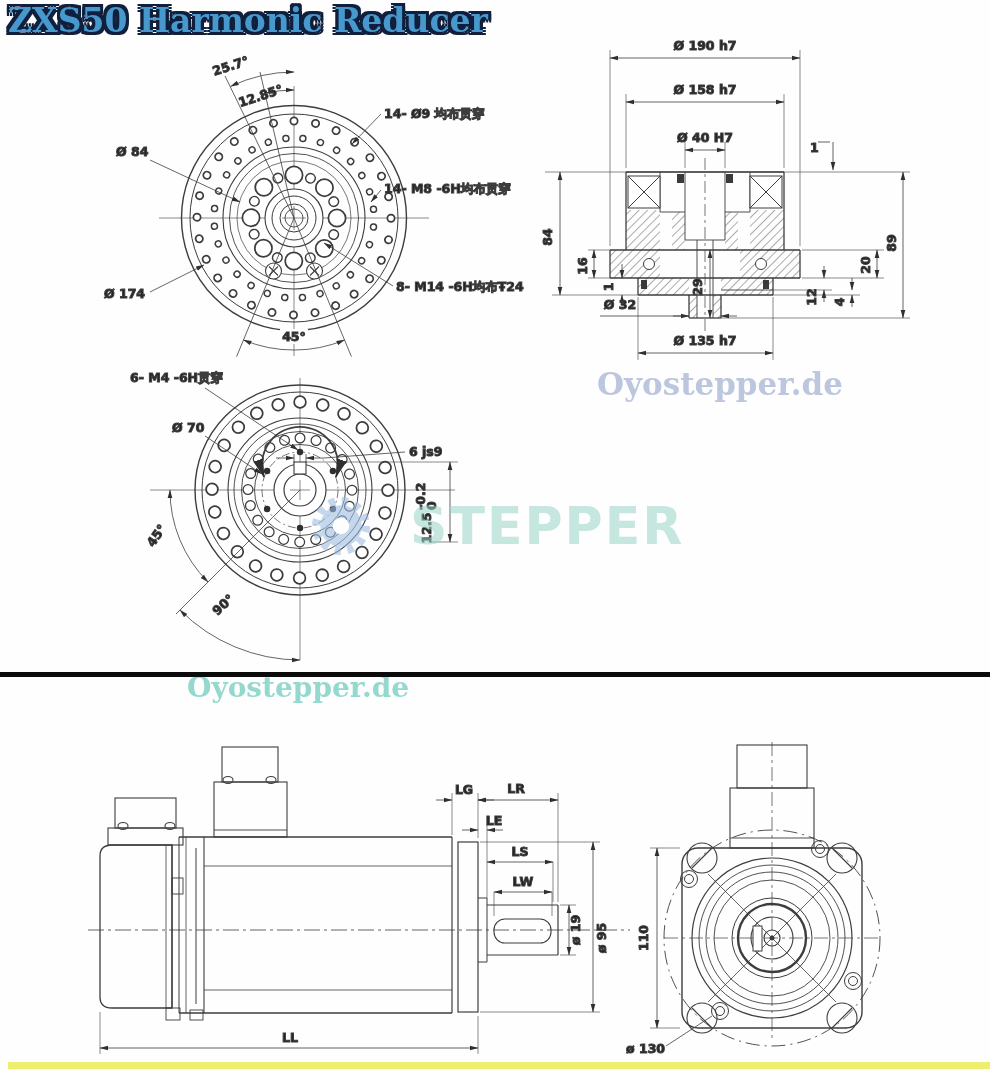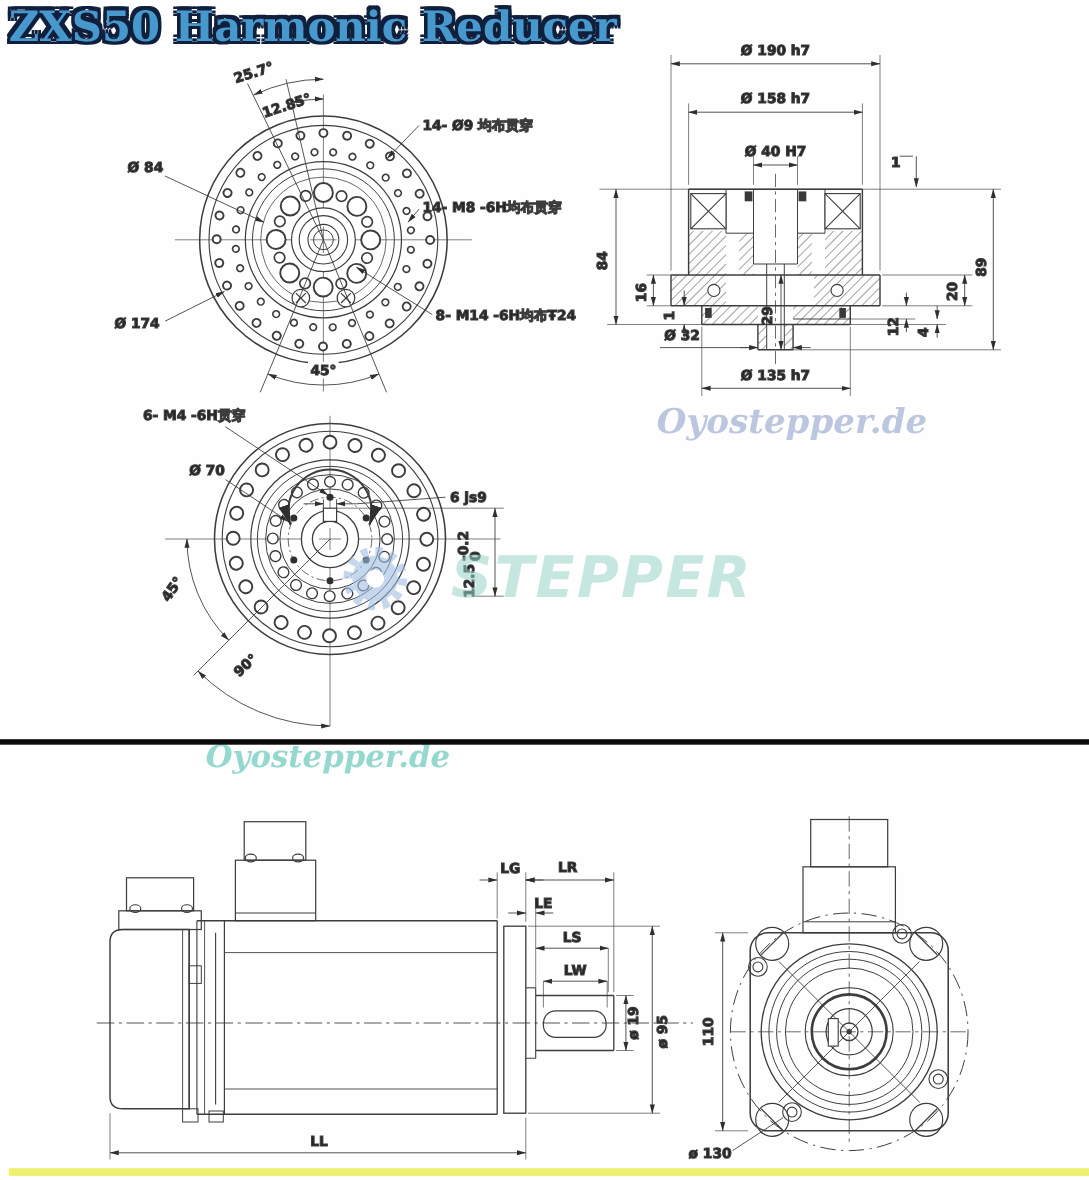--- a/index.html
+++ b/index.html
@@ -1,31 +1,31 @@
 <!DOCTYPE html>
 <html><head>
 <meta charset="utf-8">
 <style>
   html,body{margin:0;padding:0;background:#ffffff;}
   .canvas{position:relative;width:990px;height:1073px;background:#fefefe;overflow:hidden;
           font-family:"DejaVu Sans",sans-serif;}
   svg.draw{position:absolute;left:0;top:0;z-index:1;}
   svg text{font-family:"DejaVu Sans",sans-serif;font-size:12.5px;font-weight:600;fill:#242424;}
-  .wm{position:absolute;z-index:2;pointer-events:none;font-style:italic;}
+  .wm{position:absolute;z-index:2;pointer-events:none;}
   .wm-site-top{left:597px;top:366px;font-family:"DejaVu Serif",serif;font-weight:bold;
                font-size:31px;color:#b5c2dc;opacity:.9;}
   .wm-site-bottom{left:187px;top:671px;font-family:"DejaVu Serif",serif;font-weight:bold;
                font-size:28px;color:#82d2c6;opacity:.85;}
   .wm-logo{left:316px;top:496px;display:flex;align-items:center;font-family:"DejaVu Sans",sans-serif;
            font-weight:bold;font-size:52px;letter-spacing:2px;}
   .wm-logo .oyo{color:rgba(158,188,224,0.6);}
   .wm-logo .stp{color:rgba(150,212,196,0.55);margin-left:44px;}
   .wm-logo svg{margin:0 -4px;}
   .title1{position:absolute;left:8px;top:1px;z-index:3;font-family:"DejaVu Serif",serif;
-          font-weight:bold;font-size:38px;color:#4798cc;white-space:nowrap;
+          font-weight:bold;font-size:33px;color:#4798cc;white-space:nowrap;
           text-shadow:-3px -3px 0 #101f3c,3px -3px 0 #101f3c,-3px 3px 0 #101f3c,3px 3px 0 #101f3c,
                       -3px 0 0 #101f3c,3px 0 0 #101f3c,0 -3px 0 #101f3c,0 3px 0 #101f3c;text-align:center;}
   .title2{position:absolute;left:8px;top:686px;z-index:3;font-family:"DejaVu Serif",serif;
           font-weight:bold;font-size:28px;white-space:nowrap;letter-spacing:-0.5px;
           text-shadow:-3px -3px 0 #101f3c,3px -3px 0 #101f3c,-3px 3px 0 #101f3c,3px 3px 0 #101f3c,
                       -3px 0 0 #101f3c,3px 0 0 #101f3c,0 -3px 0 #101f3c,0 3px 0 #101f3c;}
   .title2 .p{color:#4a87b8;margin-right:9px;}
   .title2 .p.white{color:#ffffff;}
   .title2 .p.nogap{margin-right:0;}
   .divider{position:absolute;left:0;top:672px;width:990px;height:5px;background:#0b0b0b;z-index:3;}

